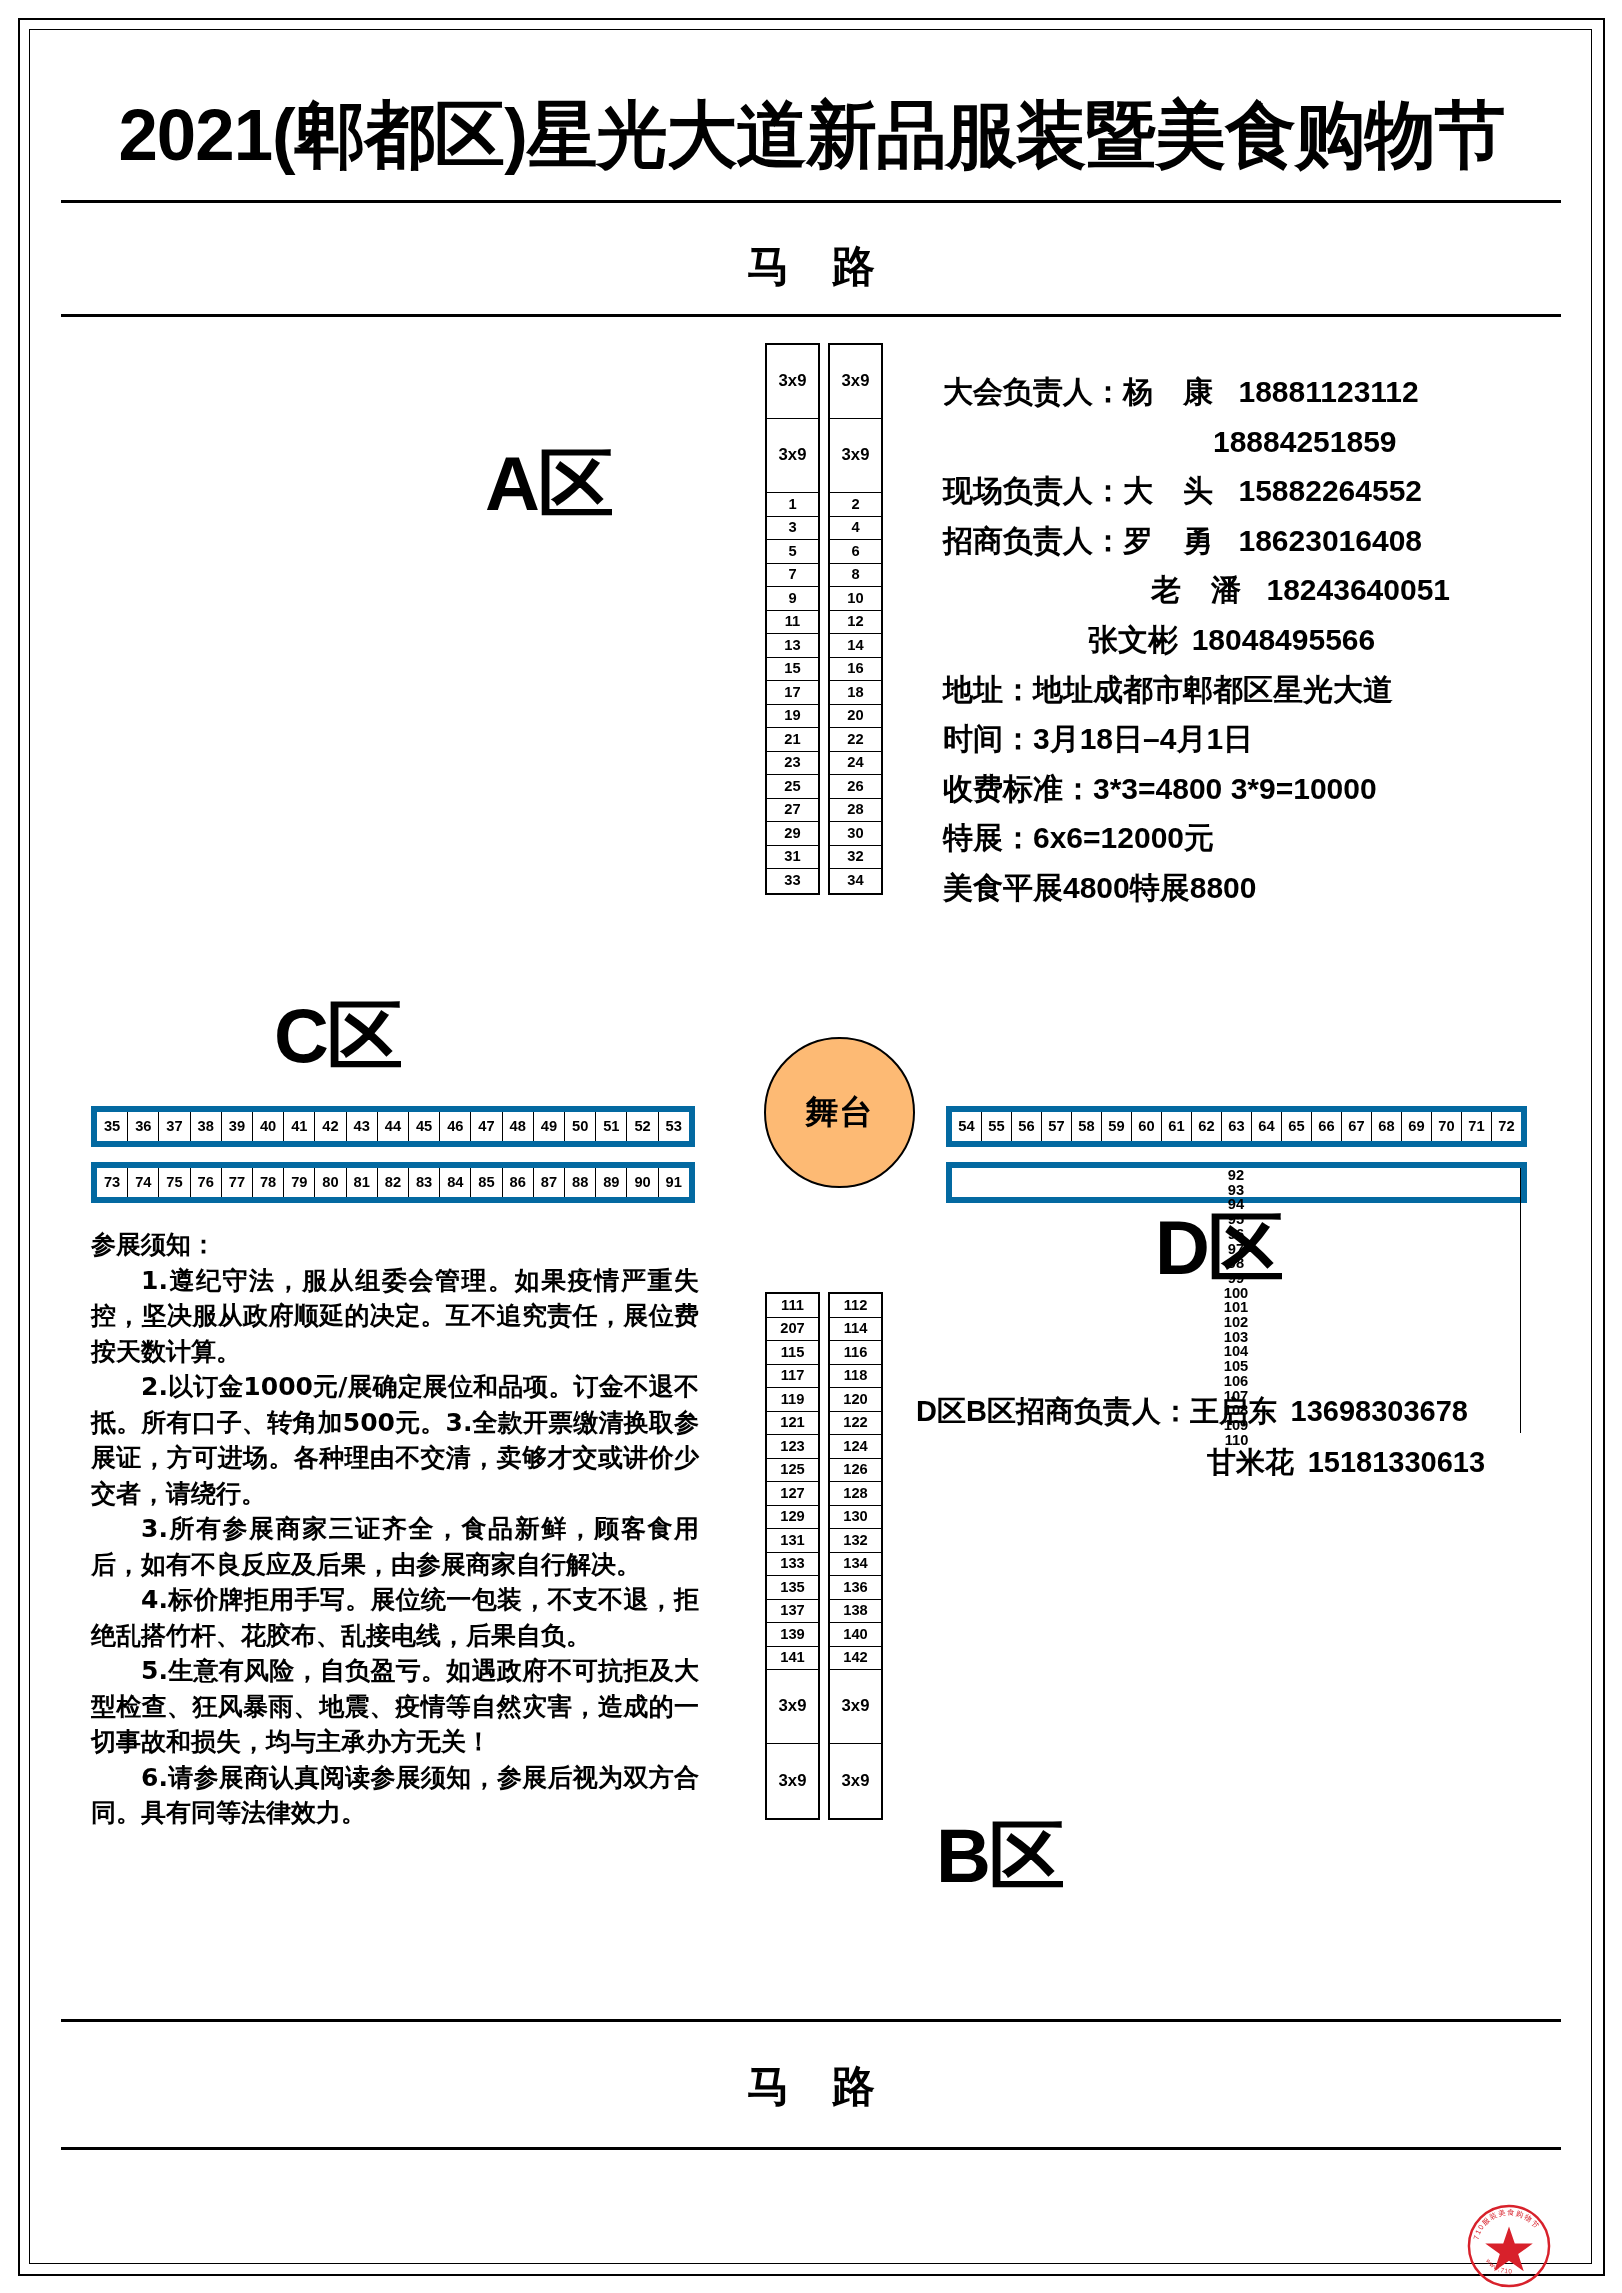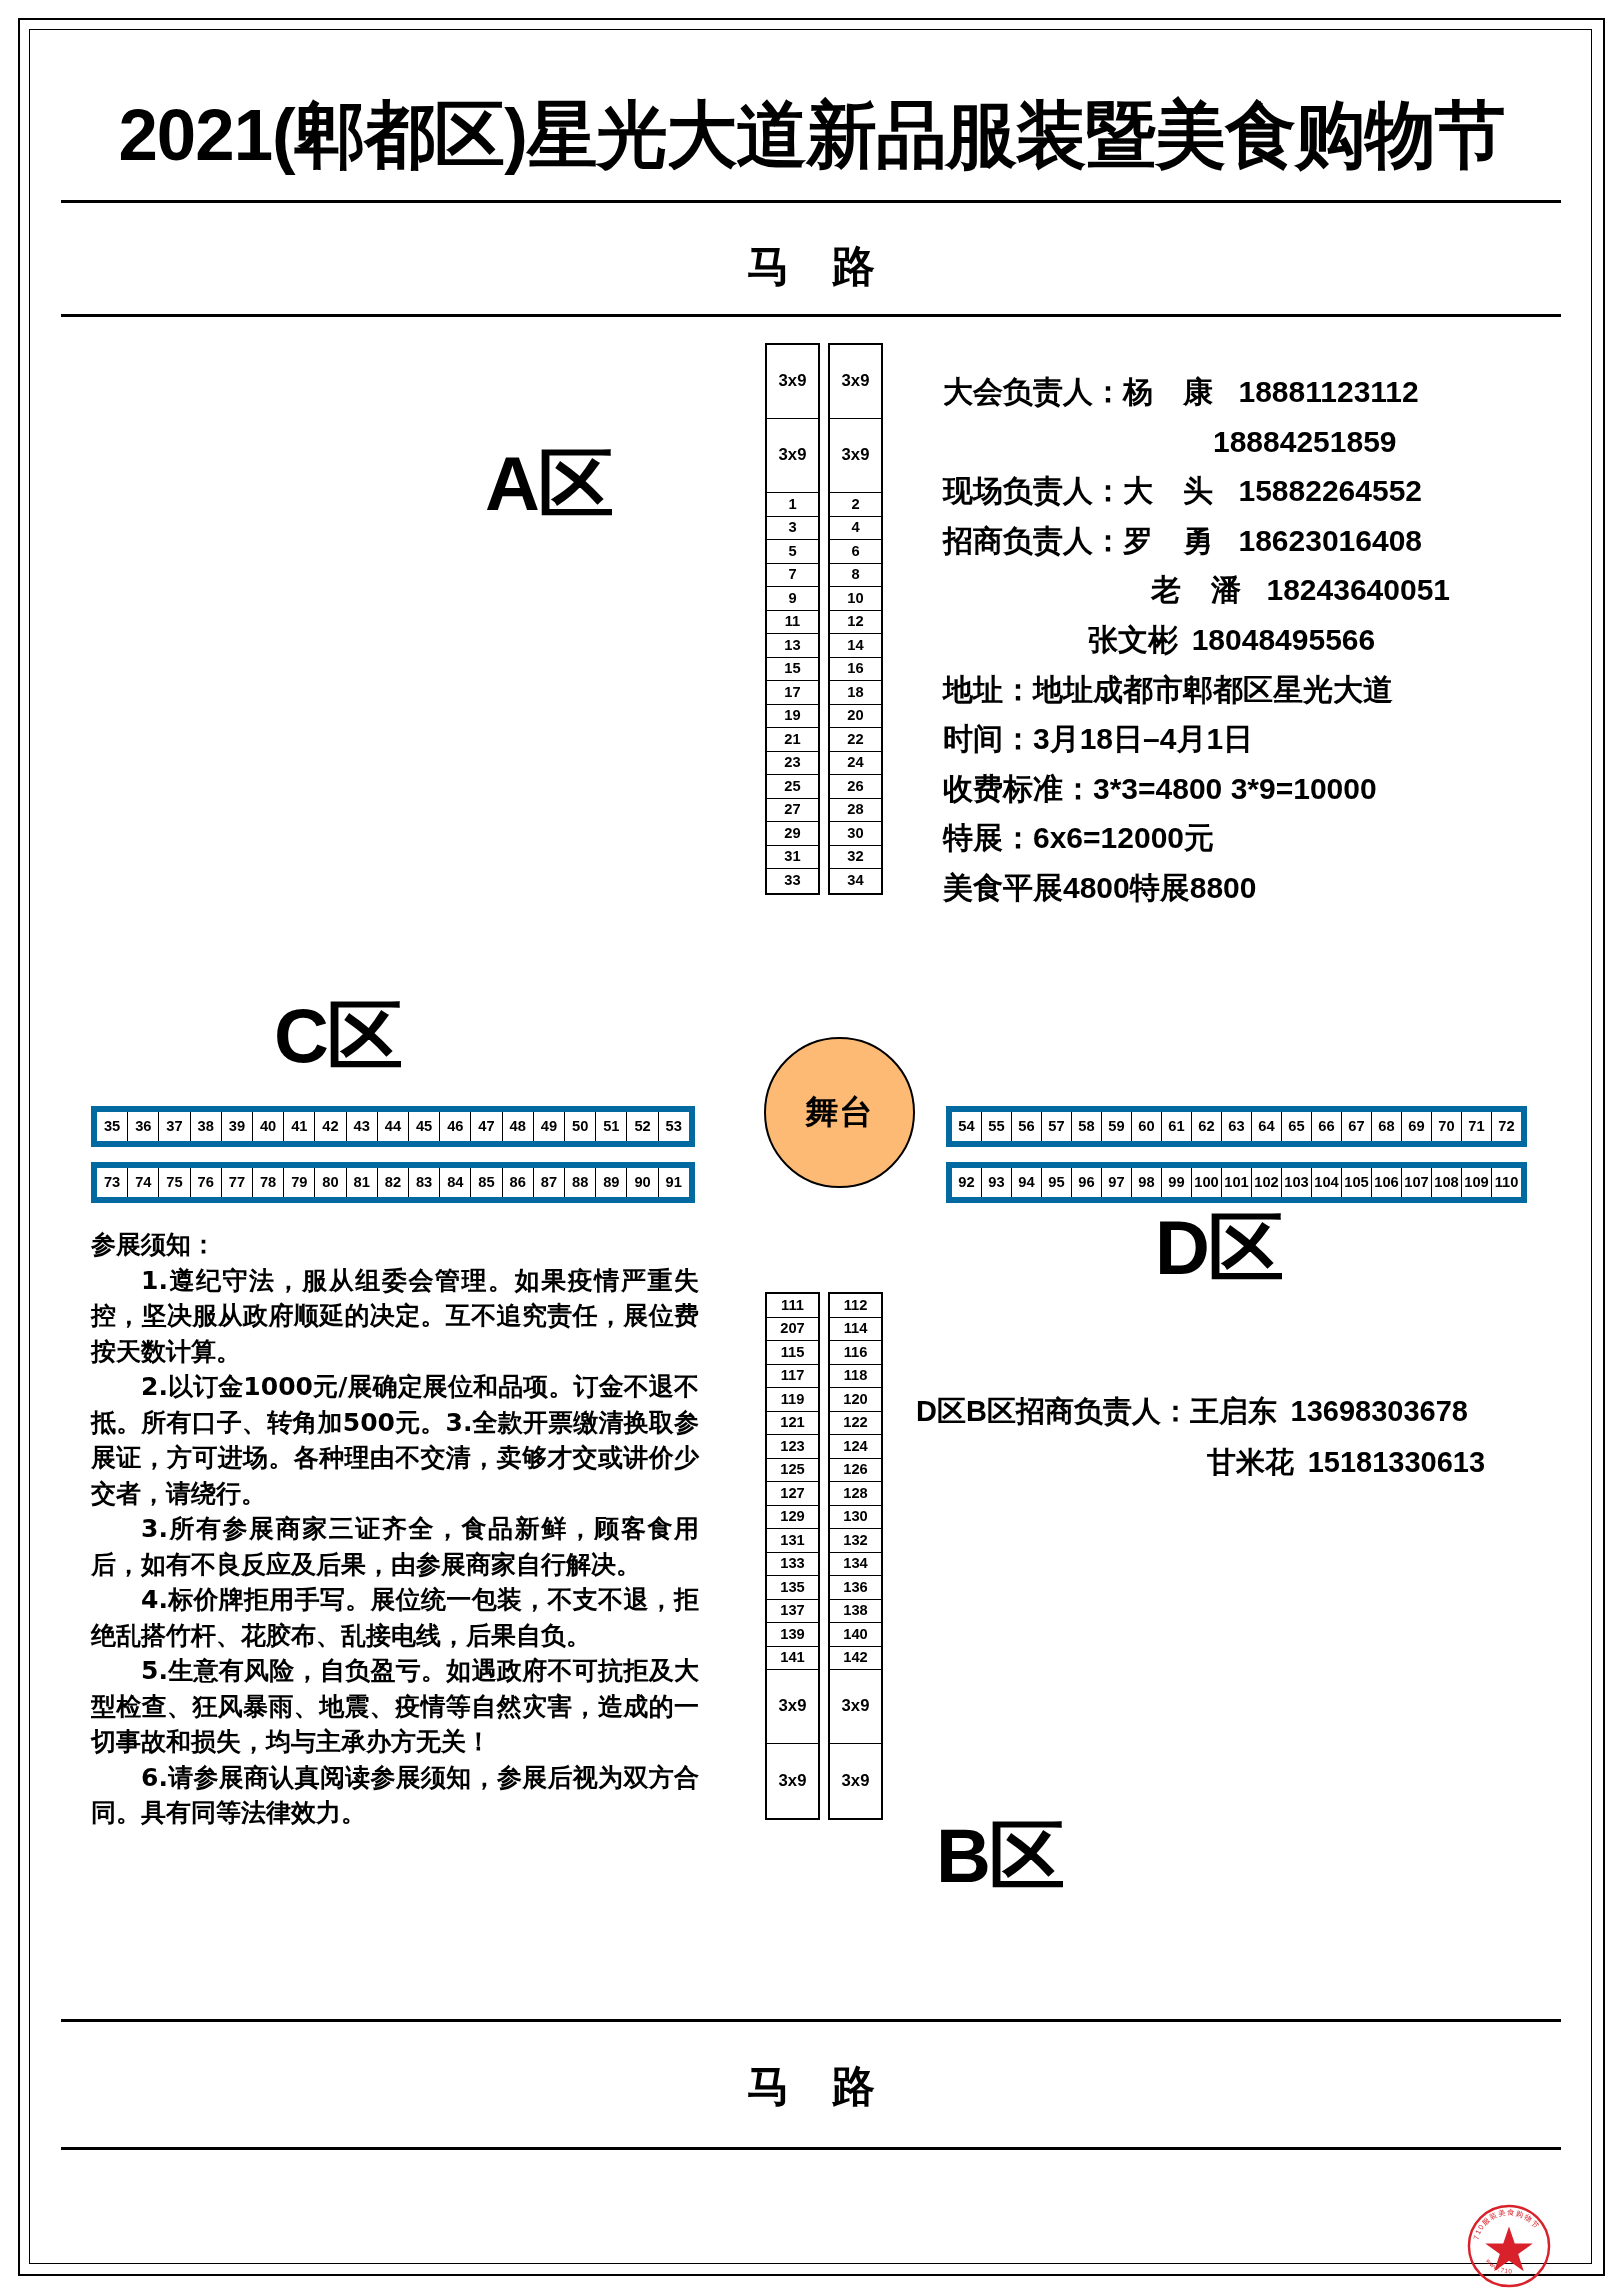--- a/index.html
+++ b/index.html
@@ -375,21 +375,21 @@
       <div class="hcell">64</div>
       <div class="hcell">65</div>
       <div class="hcell">66</div>
       <div class="hcell">67</div>
       <div class="hcell">68</div>
       <div class="hcell">69</div>
       <div class="hcell">70</div>
       <div class="hcell">71</div>
       <div class="hcell">72</div>
     </div>
-  <div class="booth-row" id="d-row-2" style="left:946px; top:1162px; width:581px;">
+  <div class="booth-row" id="d-row-2" style="left:946px; top:1162px; width:581px;flex-direction:column;">
       <div class="hcell">92</div>
       <div class="hcell">93</div>
       <div class="hcell">94</div>
       <div class="hcell">95</div>
       <div class="hcell">96</div>
       <div class="hcell">97</div>
       <div class="hcell">98</div>
       <div class="hcell">99</div>
       <div class="hcell">100</div>
       <div class="hcell">101</div>

